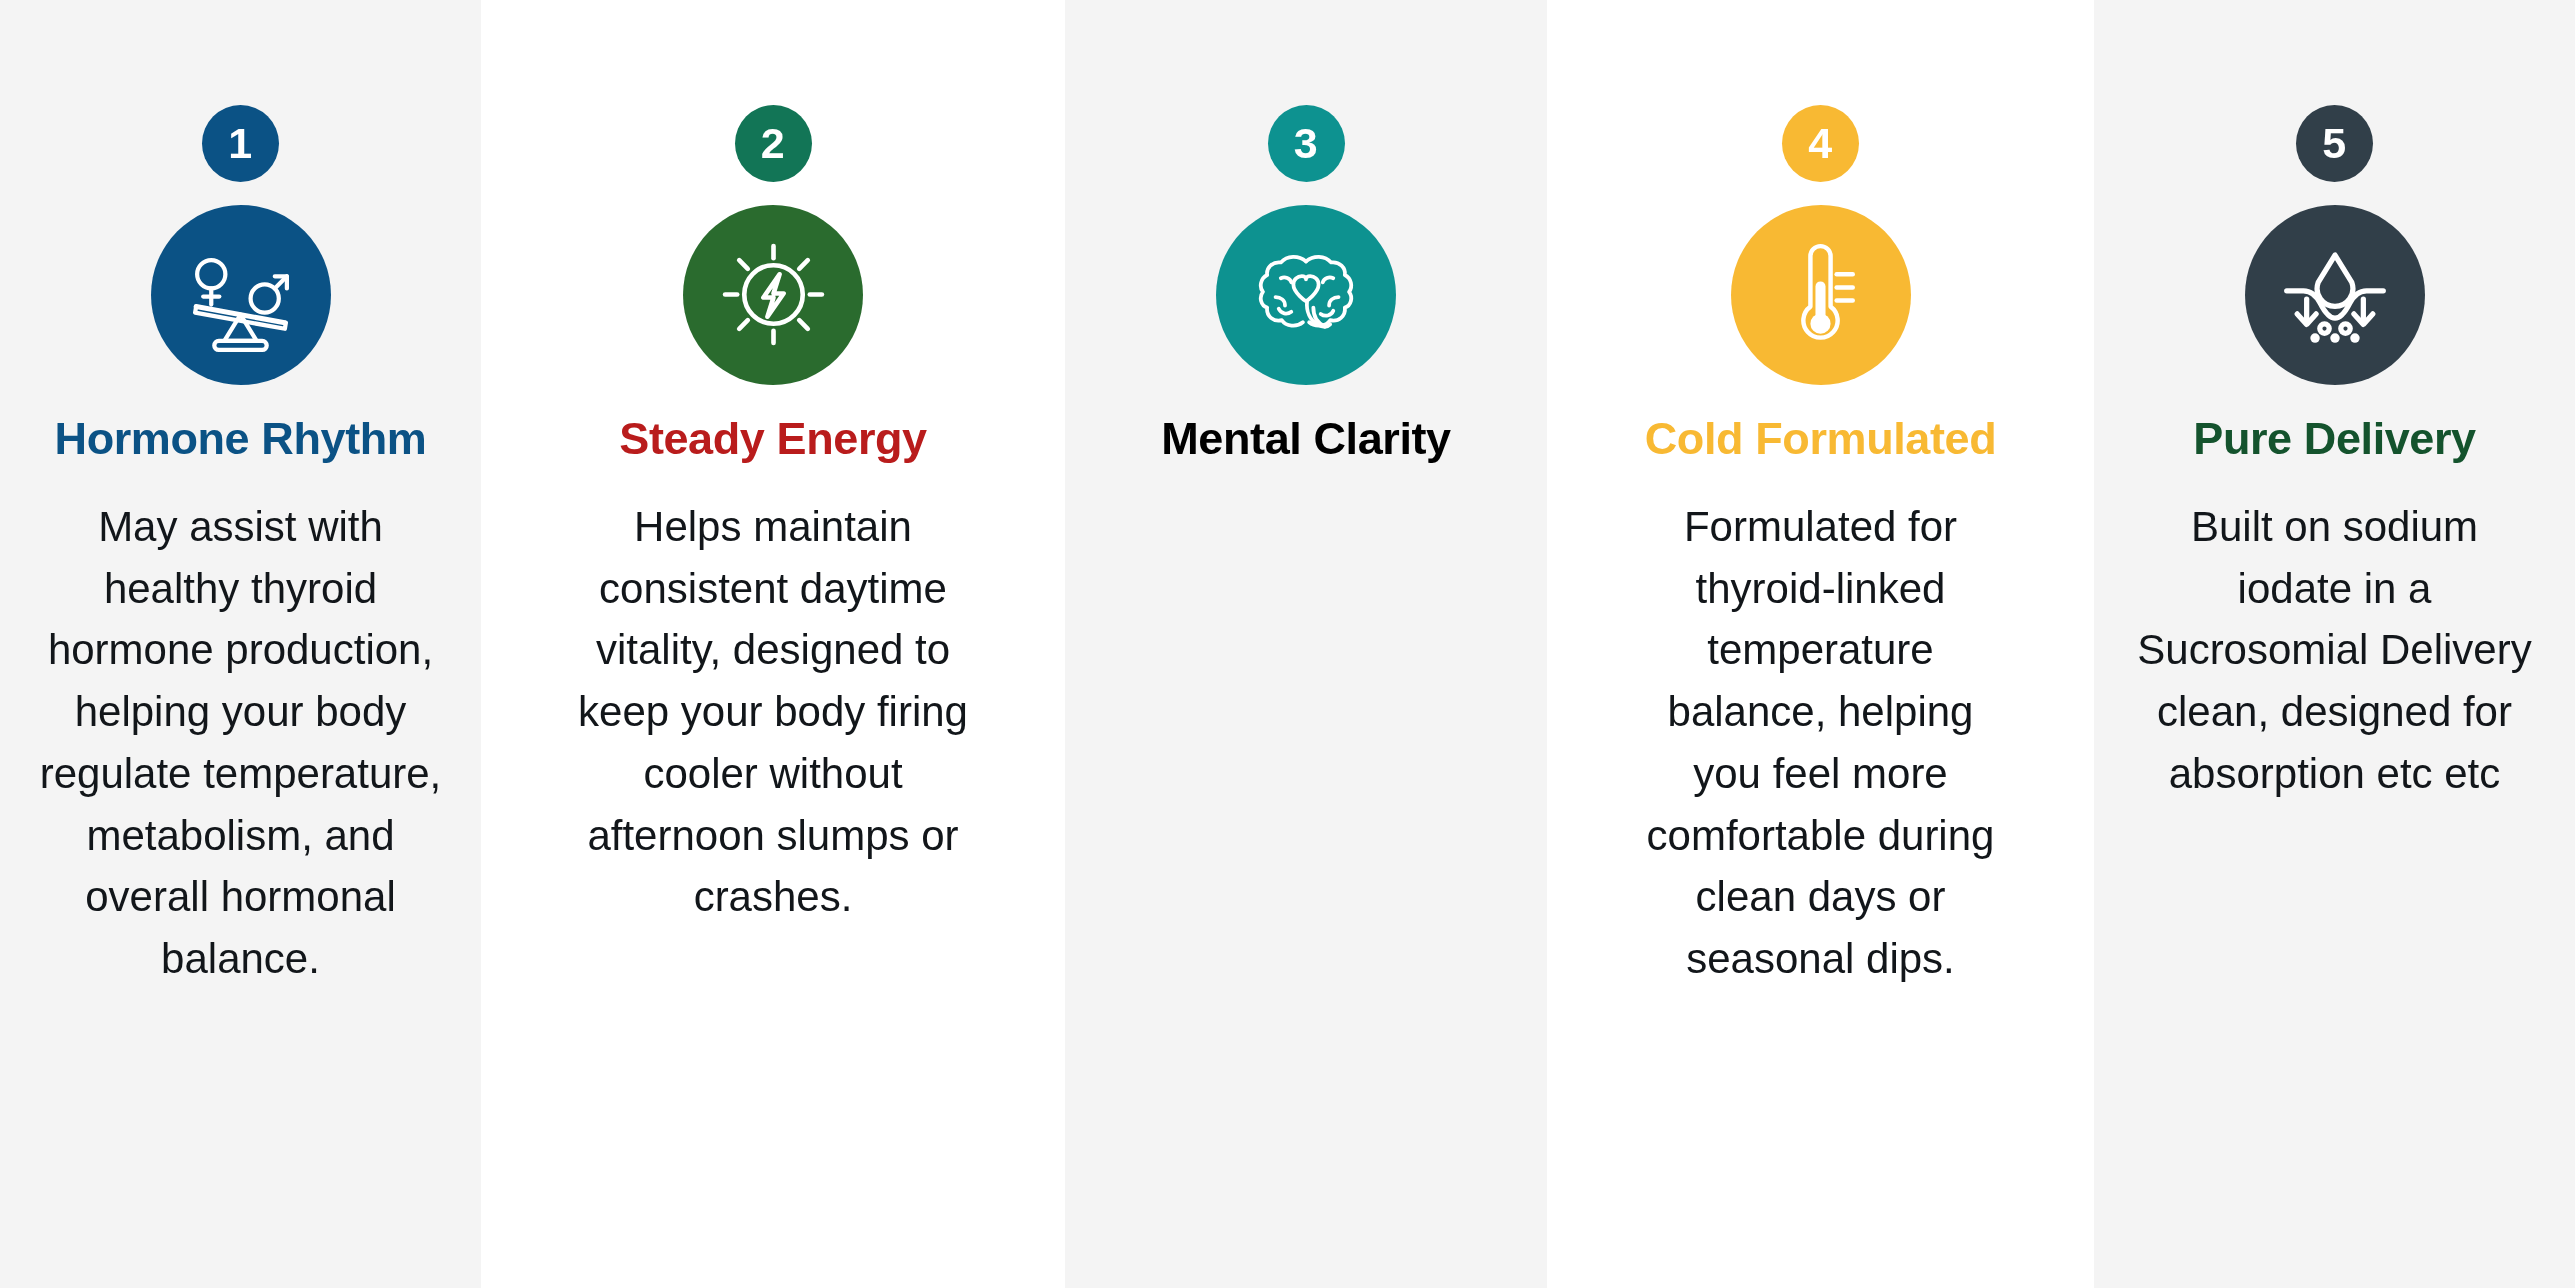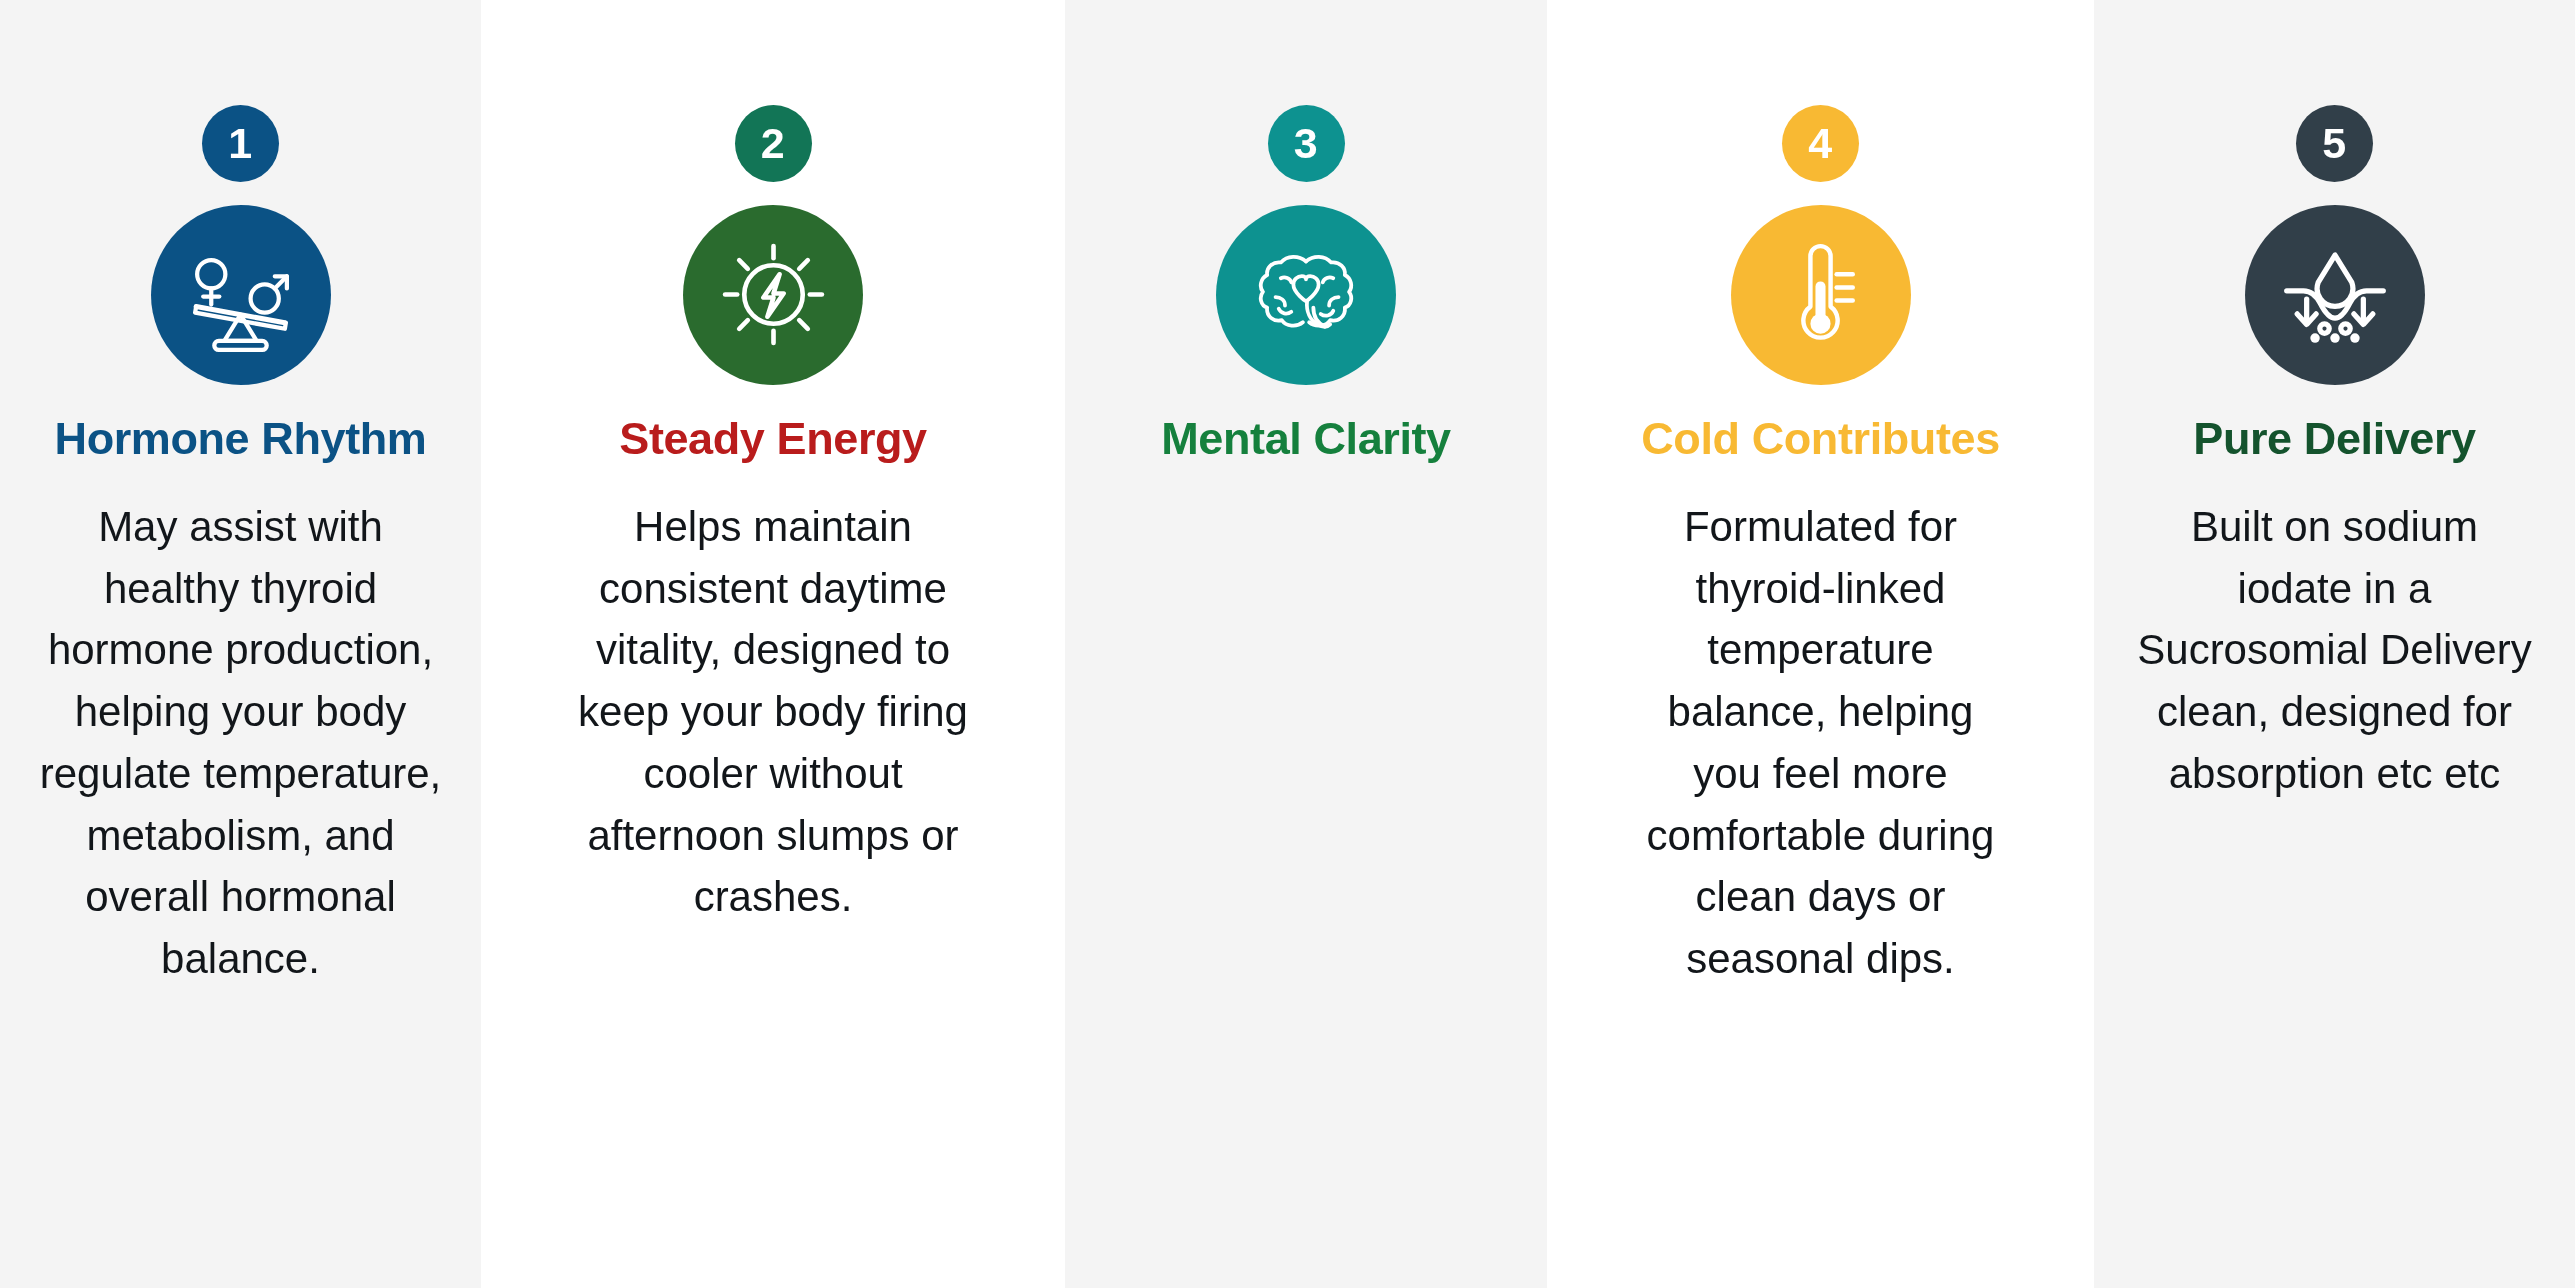--- a/index.html
+++ b/index.html
@@ -177,21 +177,21 @@
           <path d="M74 78c4 3 10 2 12-3"></path>
 
           <path d="M60 66c0 0-12-8-12-16 0-5 4-8 8-8 2.5 0 4 1.5 4 3 0-1.5 1.5-3 4-3 4 0 8 3 8 8
                    0 8-12 16-12 16z"></path>
 
           <path d="M61 66c-1 10 3 18 10 22 5 3 9 3 12 0"></path>
           <path d="M67 72c0 9 4 15 11 18"></path>
         </svg>
       </span>
     </div>
-    <div class="title" style="color: #15803d;">Mental Clarity</div>
+    <div class="title" style="color: #000000;">Mental Clarity</div>
   </div>
 
   <div class="card c4">
     <div class="badge" style="background: rgb(248, 185, 51);">
       <span>4</span>
     </div>
     <div class="disc" style="background: rgb(248, 185, 51);">
       <span>
         <svg width="121" height="121" viewBox="0 0 120 120" fill="none" stroke="#ffffff" stroke-width="4.4" stroke-linecap="round" stroke-linejoin="round">
 
@@ -199,21 +199,21 @@
 
           <path d="M60 52 L60 82" stroke-width="10"></path>
           <circle cx="60" cy="89" r="10" fill="#ffffff" stroke="none"></circle>
 
           <path d="M76 40 L92 40"></path>
           <path d="M76 53 L92 53"></path>
           <path d="M76 66 L92 66"></path>
         </svg>
       </span>
     </div>
-    <div class="title" style="color: rgb(248, 185, 51);">Cold Contributes</div>
+    <div class="title" style="color: rgb(248, 185, 51);">Cold Formulated</div>
     <div class="body-copy">Formulated for thyroid-linked temperature balance, helping you feel more comfortable during clean days or seasonal dips.</div>
   </div>
 
   <div class="card c5">
     <div class="badge" style="background: rgb(49, 63, 73);">
       <span>5</span>
     </div>
     <div class="disc" style="background: rgb(49, 63, 73);">
       <span>
         <svg width="126" height="126" viewBox="0 0 120 120" fill="none" stroke="#ffffff" stroke-width="5" stroke-linecap="round" stroke-linejoin="round">

